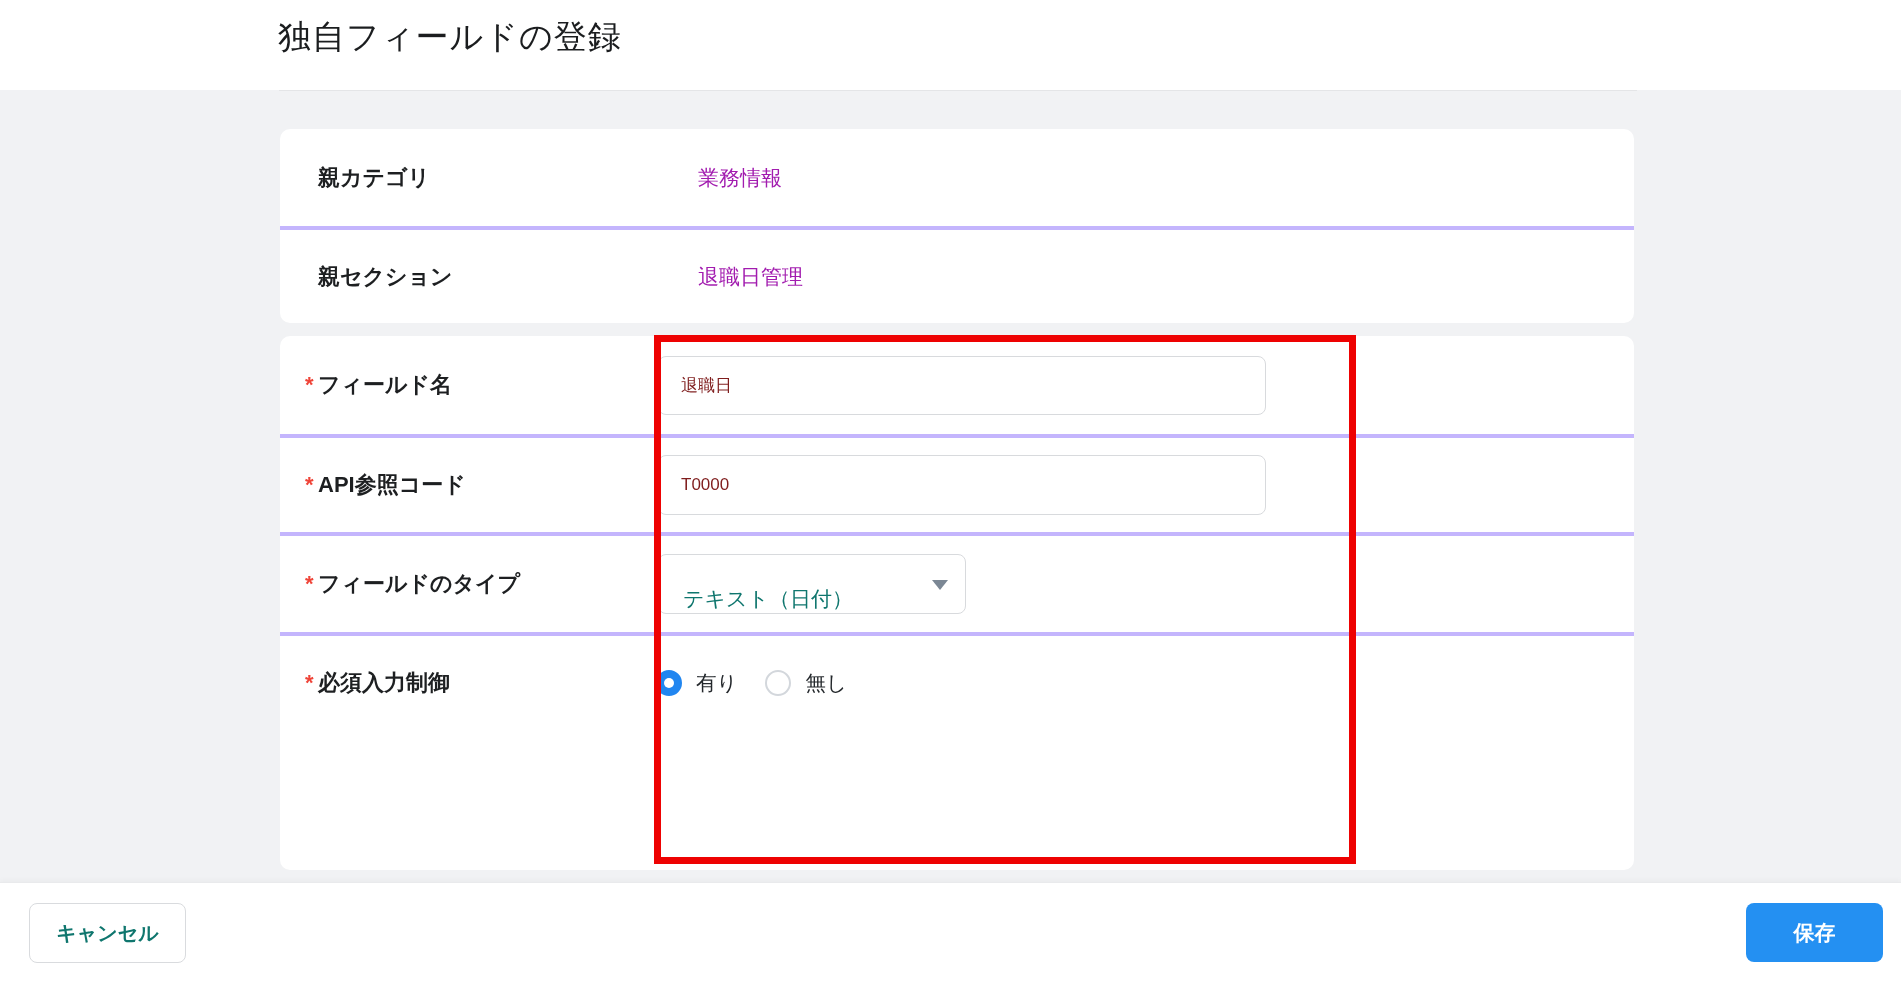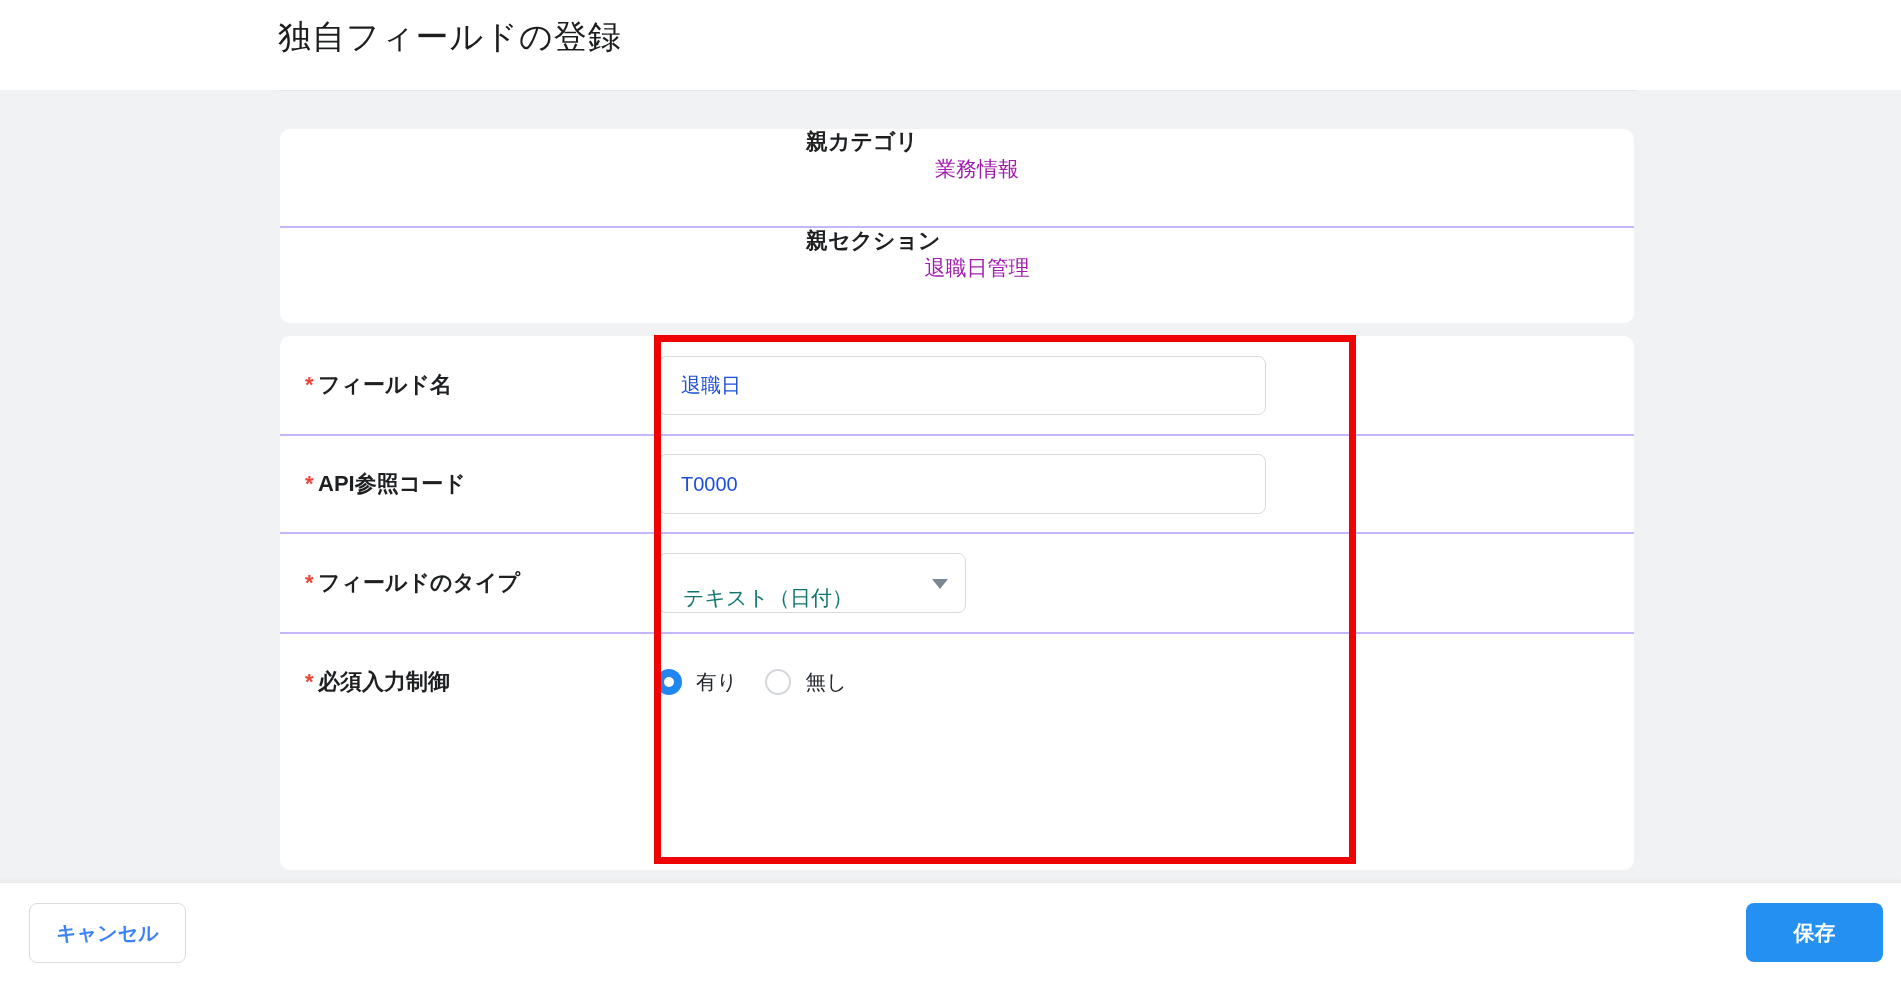--- a/index.html
+++ b/index.html
@@ -26,36 +26,36 @@
   }
   .card {
     position:absolute; background:#ffffff; border-radius:10px;
     width:1354px; left:280px;
   }
   .card-info { top:129px; height:194px; }
   .card-form { top:336px; height:534px; }
   .row {
     display:flex; align-items:center; position:relative;
   }
-  .row + .row { border-top:2px solid #c4b5fd; }
-  .info-row { height:97px;flex-direction:column; }
+  .row + .row { border-top:4px solid #c4b5fd; }
+  .info-row { height:97px; }
   .label-cell {
     width:378px; padding-left:38px; flex:none;
     font-size:22px; font-weight:700; color:#1d1f21;
     display:flex; align-items:flex-start; line-height:26px;
   }
   .req-mark {
     color:#ef4438; width:13px; margin-left:-13px; flex:none;
     font-weight:700;
   }
   .value-cell { font-size:21px; color:#a21caf; font-weight:400;margin-left:40px; }
   .text-input {
     width:608px; height:59px;
     border:1px solid #d8dadd; border-radius:8px;
-    font-family:inherit; font-size:20px; color:#1d4ed8;
+    font-family:inherit; font-size:17px; color:#7f1d1d;
     padding:0 22px; background:#fff; outline:none;
   }
   .row-api .text-input { height:60px; }
   .textarea-wrap {
     width:610px; height:102px; position:relative;
     border:1px solid #d8dadd; border-radius:8px; background:#fff;
   }
   .textarea-wrap textarea {
     width:100%; height:100%; resize:none; border:none; outline:none;
     background:transparent; font-family:inherit; font-size:21px; color:#2e3338;
@@ -106,21 +106,21 @@
     box-shadow:0 -2px 5px rgba(0,0,0,0.03);
     z-index:60;
   }
   .btn {
     position:absolute; top:20px; height:60px;
     border-radius:8px; font-family:inherit; font-size:20px; font-weight:700;
     display:flex; align-items:center; justify-content:center; cursor:pointer;
   }
   .btn-cancel {
     left:29px; width:157px; background:#ffffff;
-    border:1px solid #d9dbde; color:#3b82f6;
+    border:1px solid #d9dbde; color:#0f766e;
   }
   .btn-save {
     left:1746px; width:137px; height:59px; background:#2490f2;
     border:none; color:#ffffff; font-size:21px;
   }
 </style>
 </head>
 <body>
 
 <div class="header">

